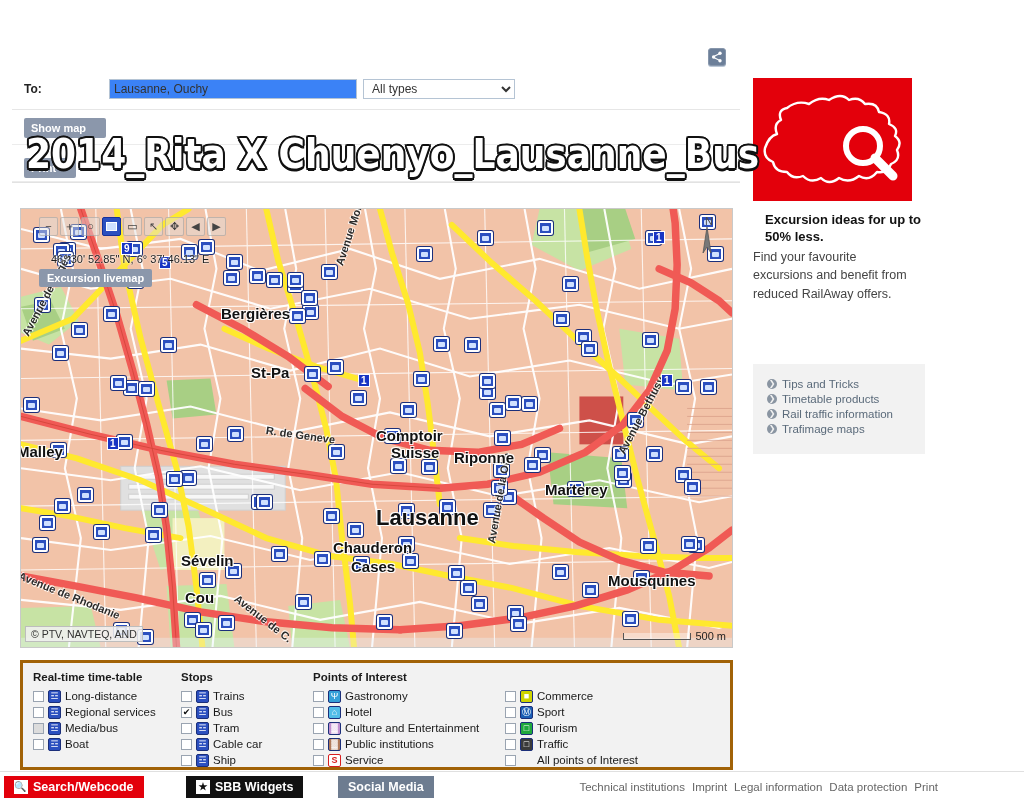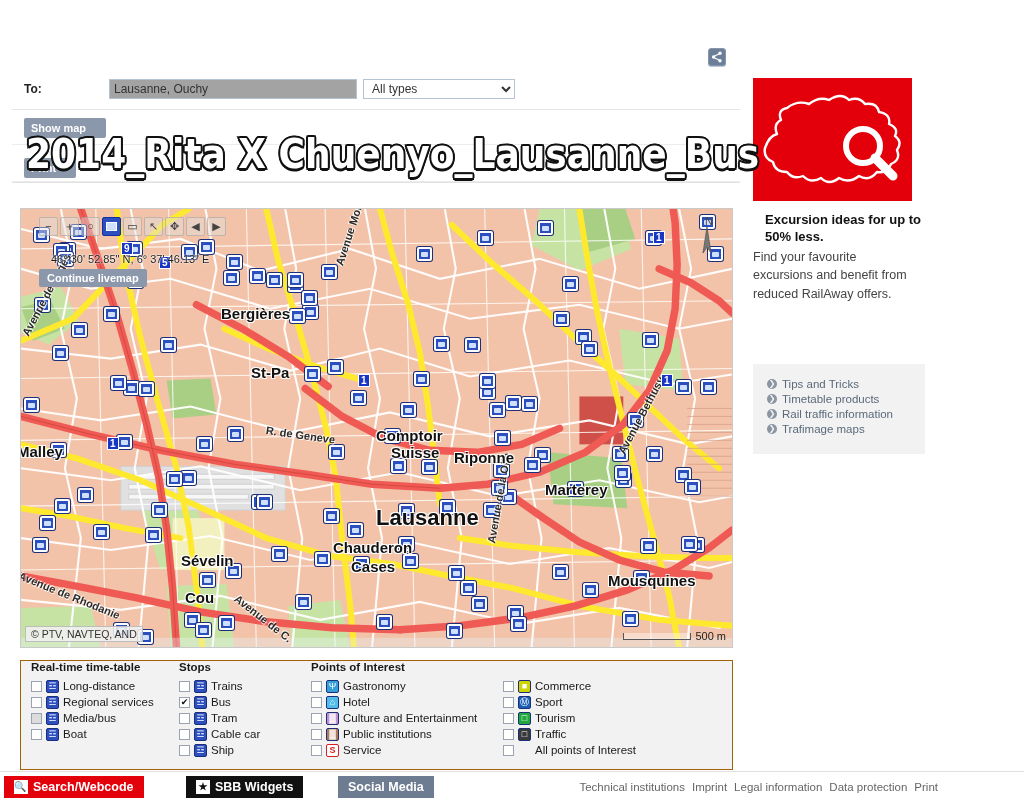--- a/index.html
+++ b/index.html
@@ -39,21 +39,21 @@
     border-bottom: 1px solid #e6e6e6;
     padding: 9px 0 0 0;
   }
   .to-label {
     position: absolute; left: 12px; top: 12px;
     font-size: 12px; font-weight: bold; color: #222;
   }
   .dest-input {
     position: absolute; left: 97px; top: 9px;
     width: 248px; height: 20px;
-    border: 1px solid #b5c4d4; background: #a3a3a3;
+    border: 1px solid #b5c4d4; background: #3b82f6;
     font-size: 12px; color: #333; padding: 2px 4px;
     font-family: "Liberation Sans", sans-serif;
   }
   .type-select {
     position: absolute; left: 351px; top: 9px;
     width: 152px; height: 20px;
     border: 1px solid #b5c4d4; background: #fff;
     font-size: 12px; color: #333; padding: 1px 4px;
     font-family: "Liberation Sans", sans-serif;
   }
@@ -183,22 +183,22 @@
     min-width: 11px; height: 13px; padding: 0 2px;
     background: #1835c4; color: #fff;
     border: 1px solid #fff;
     font-size: 10px; font-weight: bold; line-height: 12px; text-align: center;
   }
 
   
   .legend {
     position: absolute; left: 20px; top: 660px;
     width: 713px; height: 110px;
-    background: #f2f2f2; border: 1px solid #a16207;
-    padding: 0 10px;
+    background: #f2f2f2; border: 3px solid #a16207;
+    padding: 8px 10px;
   }
   .legend-cols { display: flex; }
   .legend-col { padding-right: 14px; }
   .legend-col.c1 { width: 148px; }
   .legend-col.c2 { width: 132px; }
   .legend-col.c3 { width: 192px; }
   .legend-col.c4 { width: 180px; }
   .legend-title {
     font-size: 11.5px; font-weight: bold; color: #1a1a1a;
     margin-bottom: 3px; height: 14px;
@@ -447,21 +447,21 @@
           </svg>
       </div>
       <div class="tb-btn">▭</div>
       <div class="tb-btn">↖</div>
       <div class="tb-btn">✥</div>
       <div class="tb-btn">◀</div>
       <div class="tb-btn">▶</div>
     </div>
 
     <div class="coords">46° 30' 52.85" N, 6° 37' 46.13" E</div>
-    <div class="livemap-btn">Continue livemap</div>
+    <div class="livemap-btn">Excursion livemap</div>
 
     <div class="compass">
       <svg width="26" height="46" viewBox="0 0 26 46">
         <text x="11" y="12" font-size="11" fill="#4a4a4a" font-family="Liberation Sans, sans-serif">N</text>
         <path d="M13 14 L9 40 L13 34 L17 40 Z" fill="#777" stroke="#555" stroke-width="0.8"></path>
       </svg>
     </div>
 
     <div class="attribution">© PTV, NAVTEQ, AND</div>
     <div class="scalebar">

